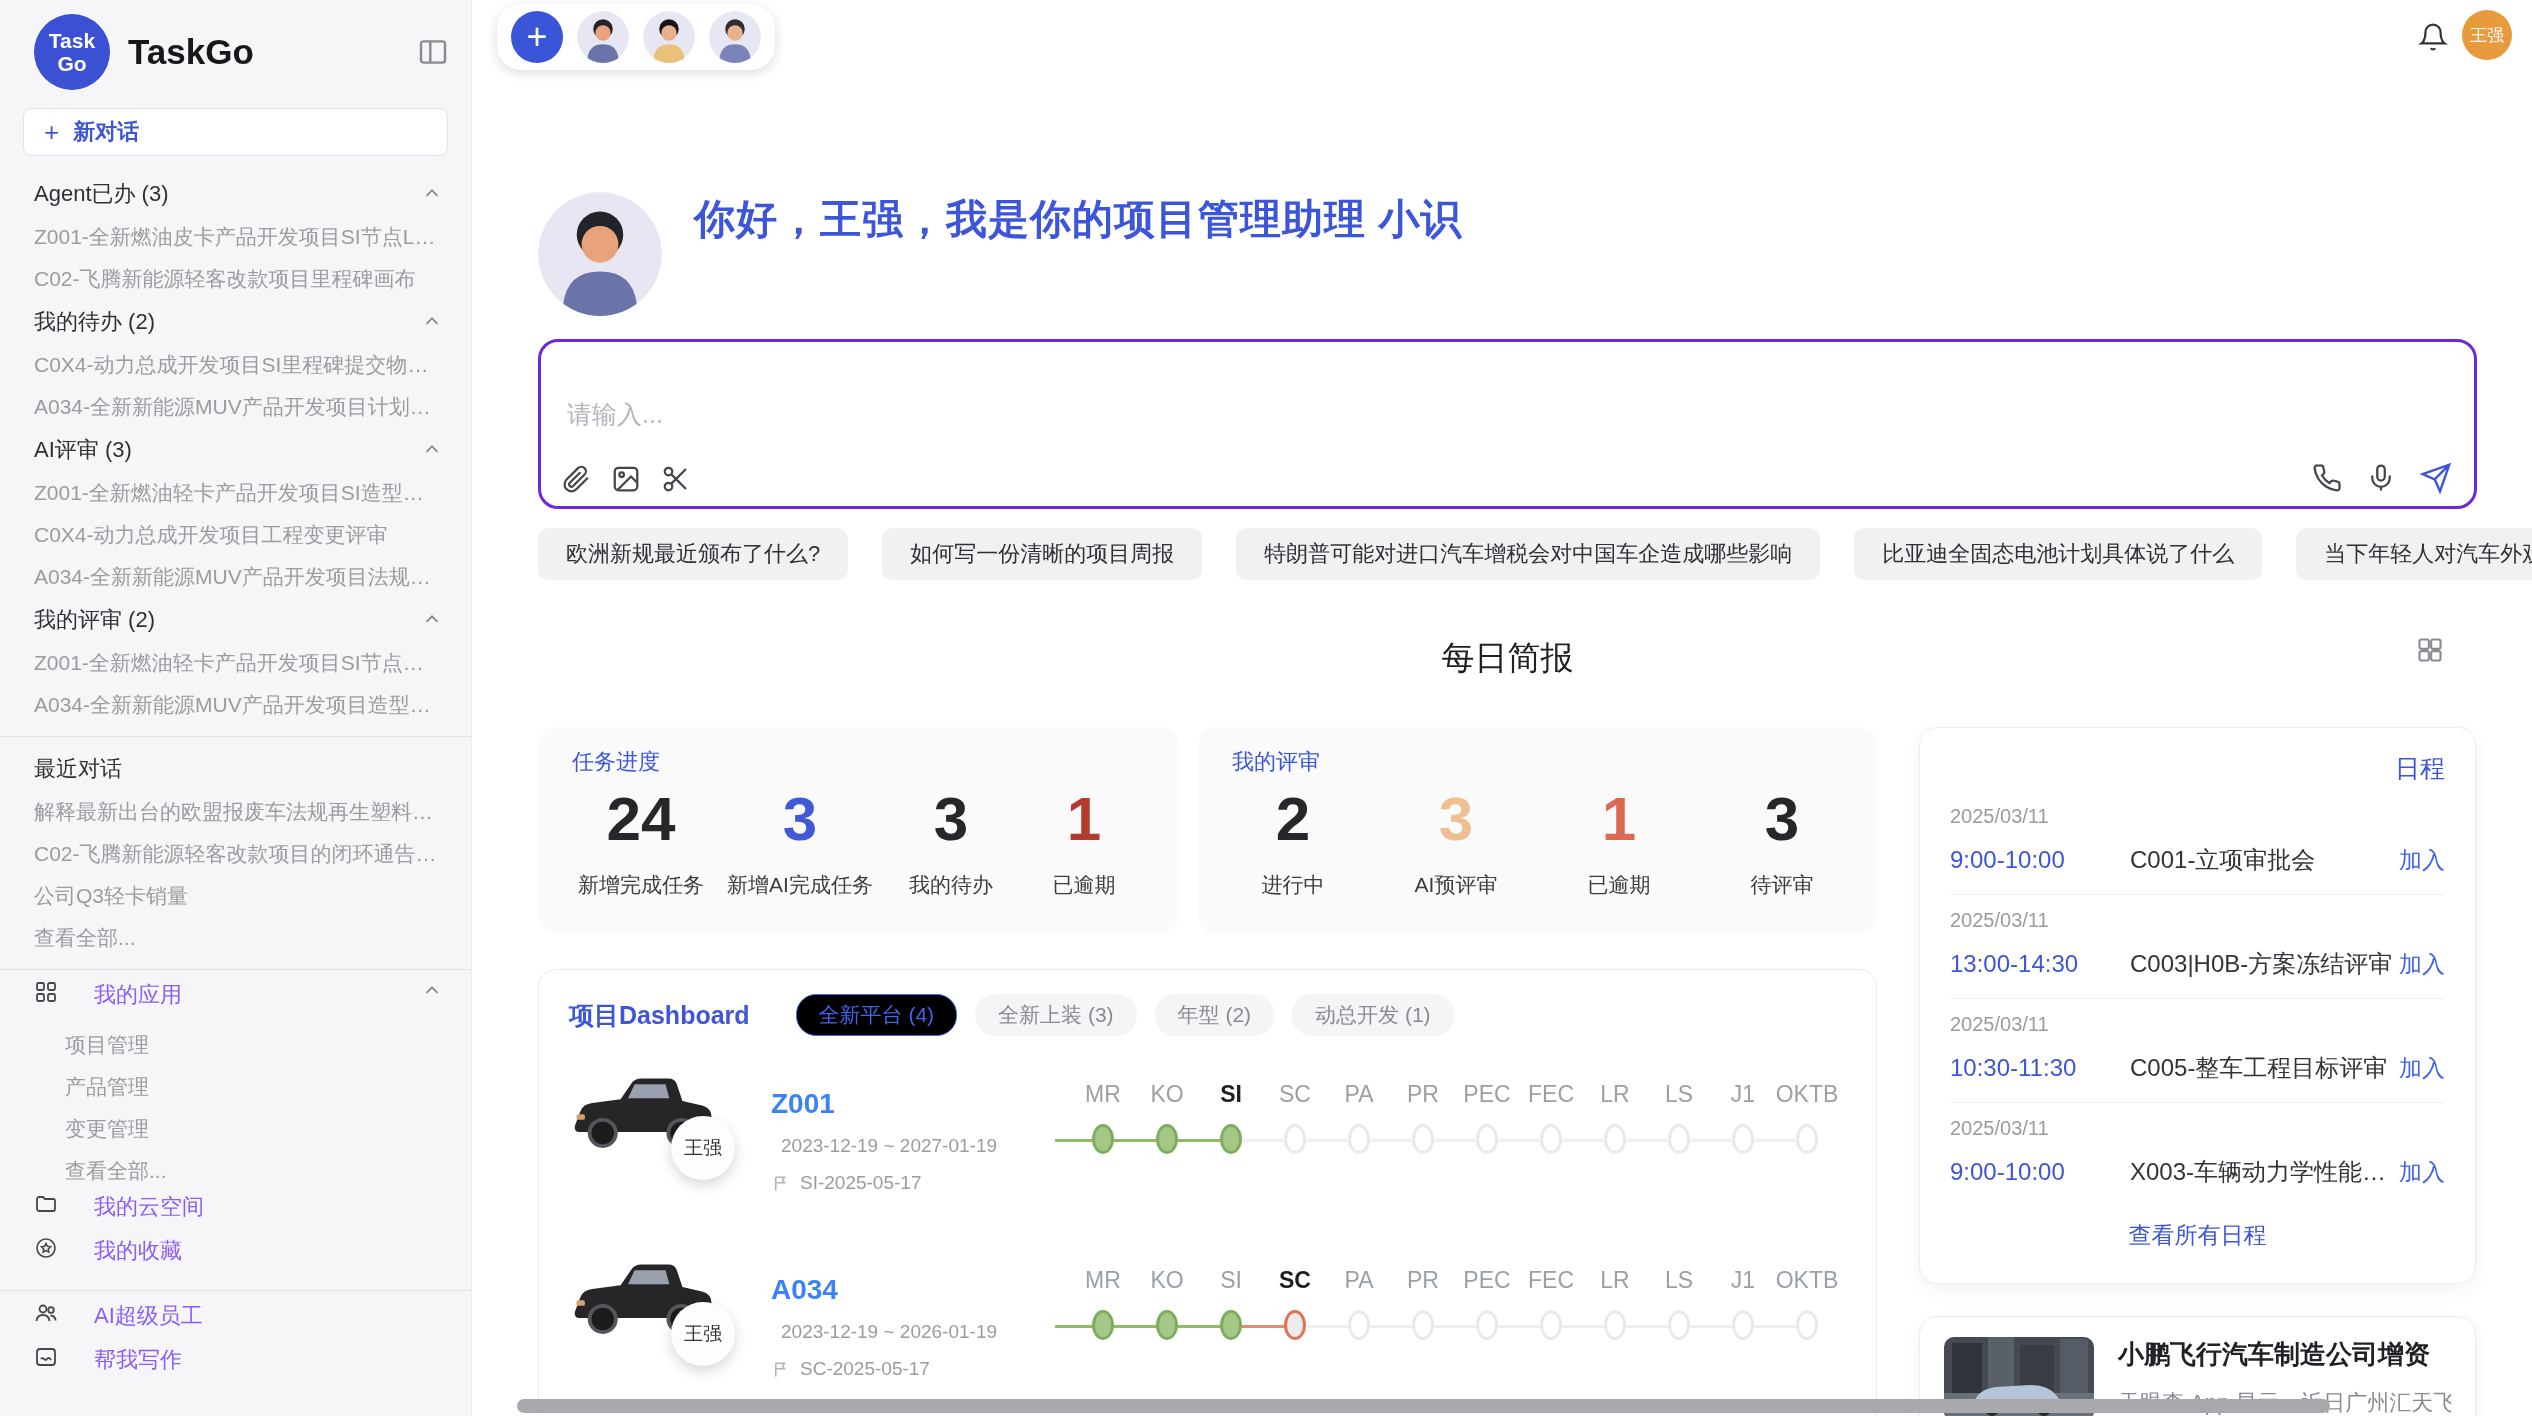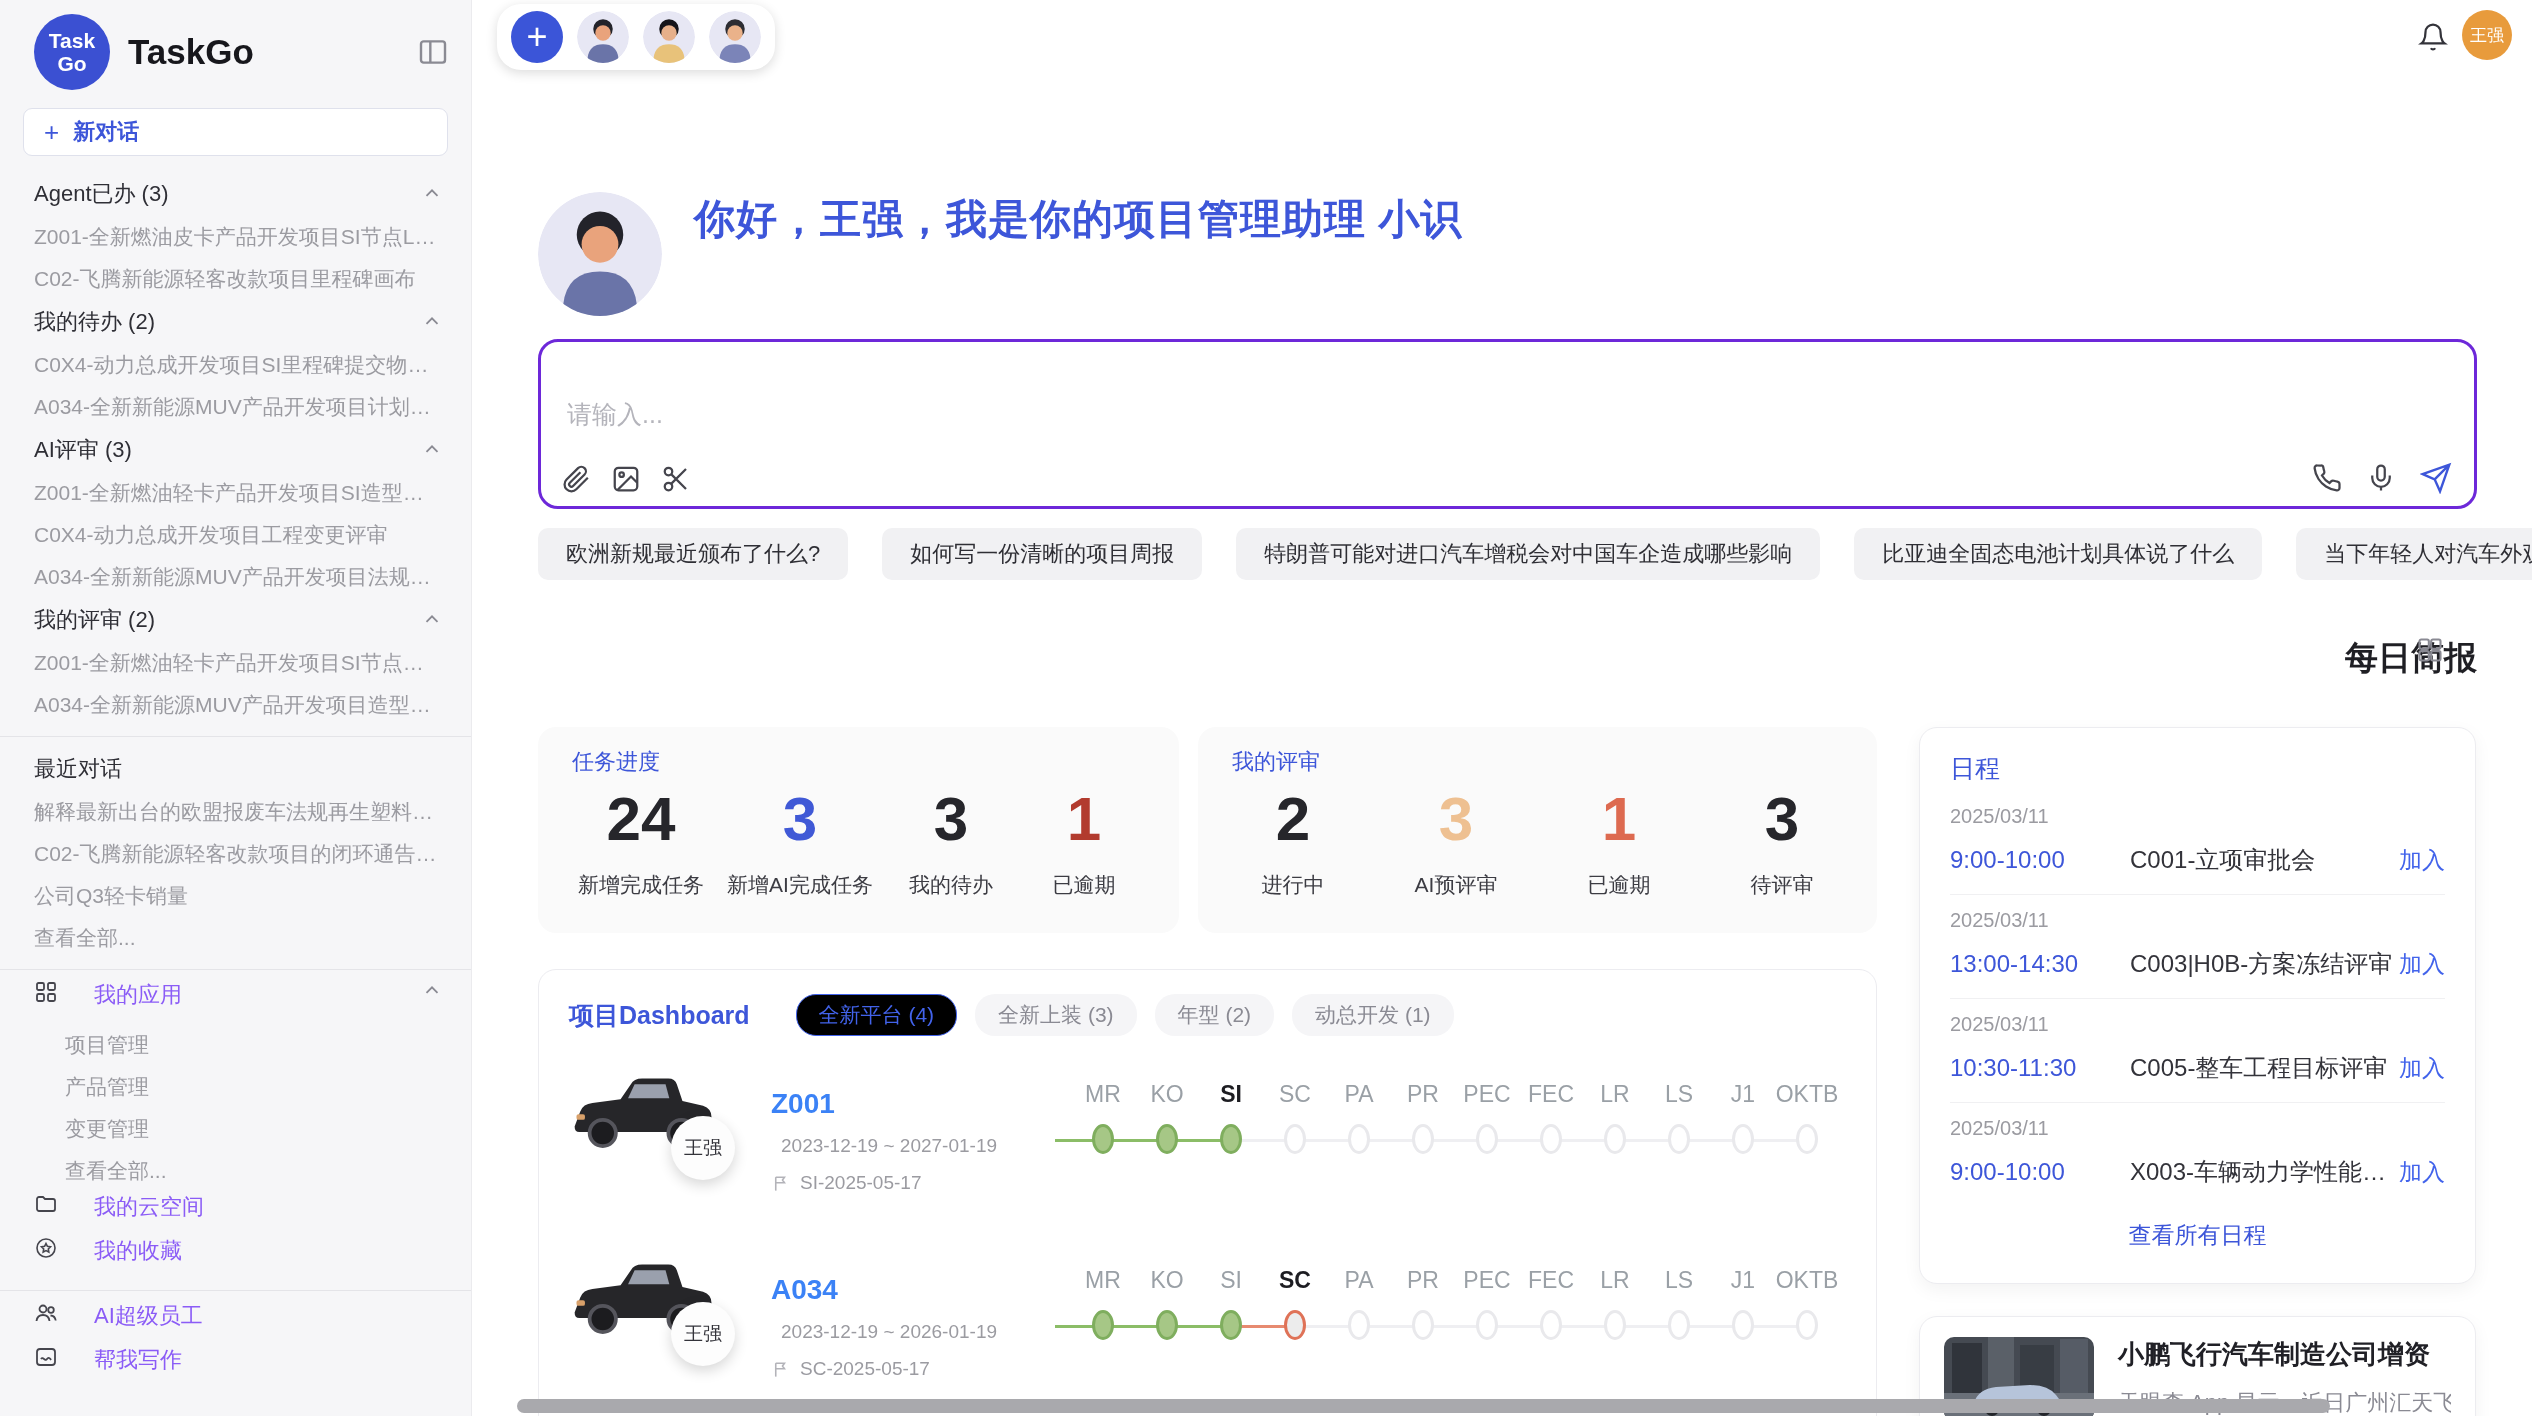--- a/index.html
+++ b/index.html
@@ -52,38 +52,38 @@
                font-size:25px;color:#33333a;font-family:inherit;background:transparent;padding:10px}
   .input-field::placeholder{color:#b4b4bb}
   .input-icons-left{position:absolute;left:20px;bottom:12px;display:flex;gap:20px;align-items:center}
   .input-icons-right{position:absolute;right:22px;bottom:12px;display:flex;gap:24px;align-items:center}
   .icon-btn{display:flex;cursor:pointer}
   
   .chips{position:absolute;left:538px;top:528px;width:1939px;display:flex;gap:34px}
   .chip{height:52px;background:#f1f1f3;border-radius:10px;display:flex;align-items:center;
         padding:0 28px;font-size:22px;color:#2f2f35;white-space:nowrap;cursor:pointer}
   
-  .briefing-title{position:absolute;left:538px;top:636px;width:1939px;text-align:right;
-                  font-size:33px;font-weight:700;color:#1f1f24}
+  .briefing-title{position:absolute;left:538px;top:636px;width:1939px;text-align:center;
+                  font-size:33px;font-weight:400;color:#1f1f24}
   .briefing-grid{position:absolute;left:2416px;top:636px;cursor:pointer}
   
   .stat-card{position:absolute;top:727px;height:206px;background:#fafafa;border-radius:18px;
              box-sizing:border-box;padding:20px 34px}
   #card-tasks{left:538px;width:641px}
   #card-review{left:1198px;width:679px}
   .stat-title{font-size:22px;color:#3d56d9}
   .stat-grid{display:flex;justify-content:space-between;margin-top:6px;padding:0 6px}
   .stat-col{display:flex;flex-direction:column;align-items:center;gap:16px;min-width:110px}
   .stat-num{font-size:62px;font-weight:600;line-height:72px}
   .stat-label{font-size:21px;color:#3c3c43}
   
   .schedule-card{position:absolute;left:1919px;top:727px;width:557px;height:557px;background:#fff;
                  border:1px solid #ececf0;border-radius:18px;box-shadow:0 6px 18px rgba(0,0,0,.05);
                  box-sizing:border-box;padding:16px 30px 0}
-  .schedule-title{text-align:left;color:#3d56d9;font-size:25px;margin:8px 0 6px}
+  .schedule-title{text-align:right;color:#3d56d9;font-size:25px;margin:8px 0 6px}
   .sched-item{padding:14px 0 18px;border-bottom:1px solid #f0f0f2}
   .sched-item:last-of-type{border-bottom:none}
   .sched-date{font-size:20px;color:#9b9ba1}
   .sched-row{display:flex;align-items:center;margin-top:16px}
   .sched-time{font-size:24px;color:#3d56d9;width:180px}
   .sched-name{font-size:24px;color:#33333a;flex:1;white-space:nowrap;overflow:hidden;text-overflow:ellipsis}
   .sched-join{font-size:23px;color:#4263eb;cursor:pointer;margin-left:2px}
   .schedule-footer{text-align:center;color:#3d56d9;font-size:23px;padding:14px 0;cursor:pointer}
   
   .dashboard-card{position:absolute;left:538px;top:969px;width:1339px;height:600px;background:#fff;

